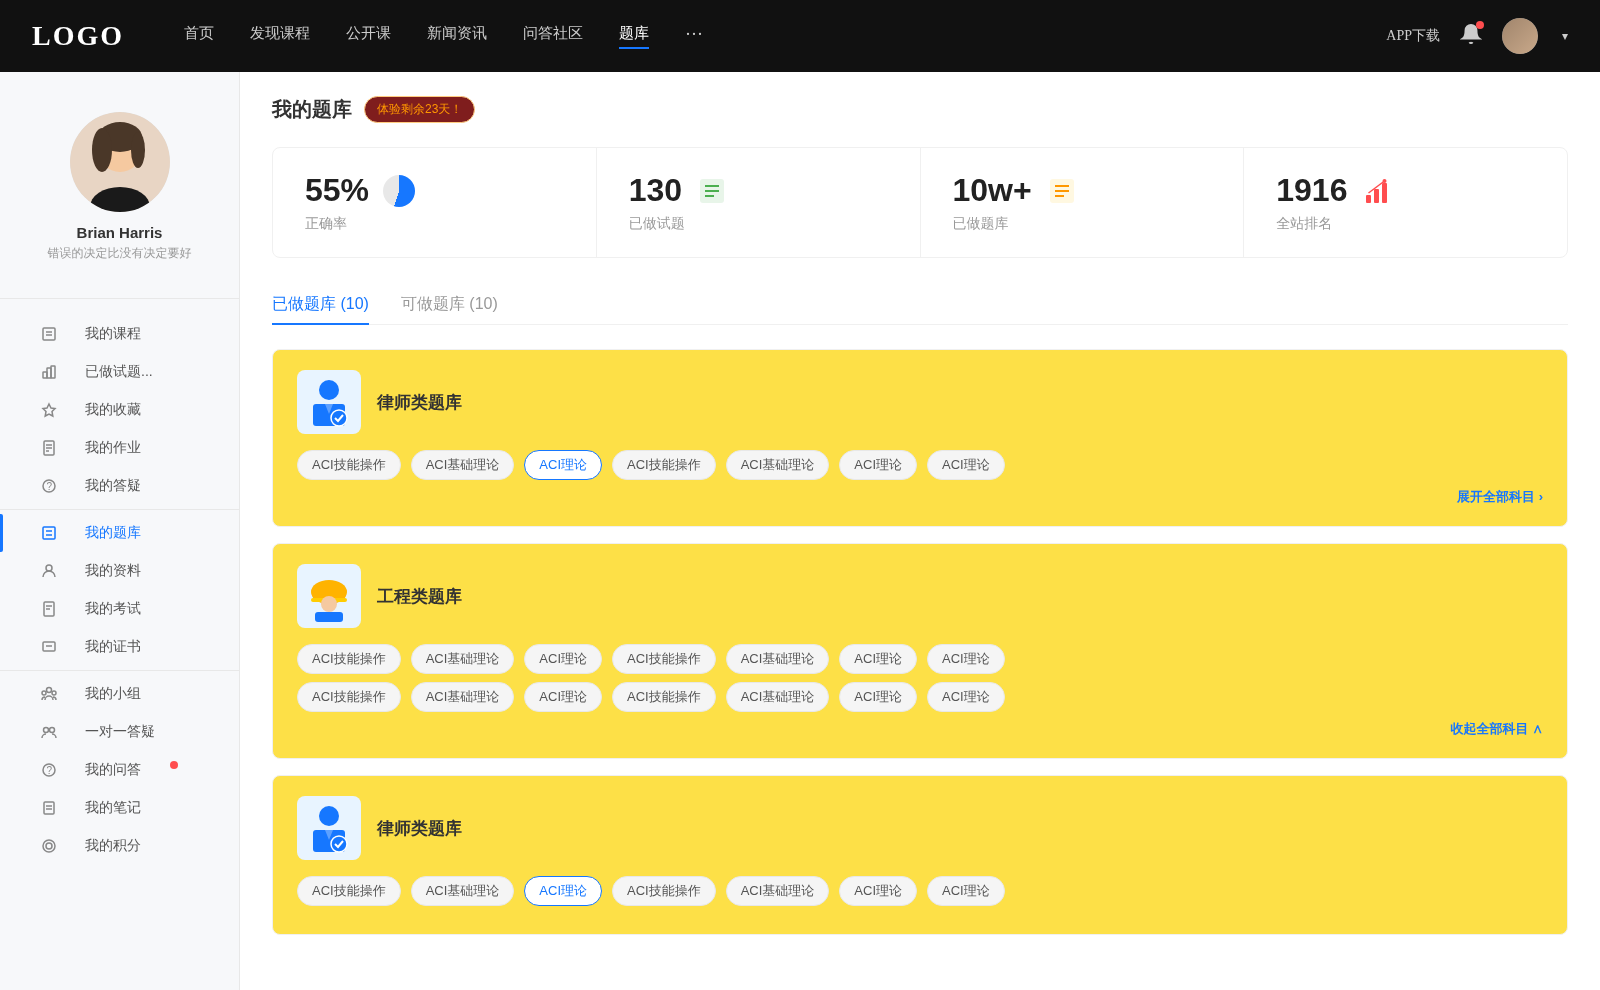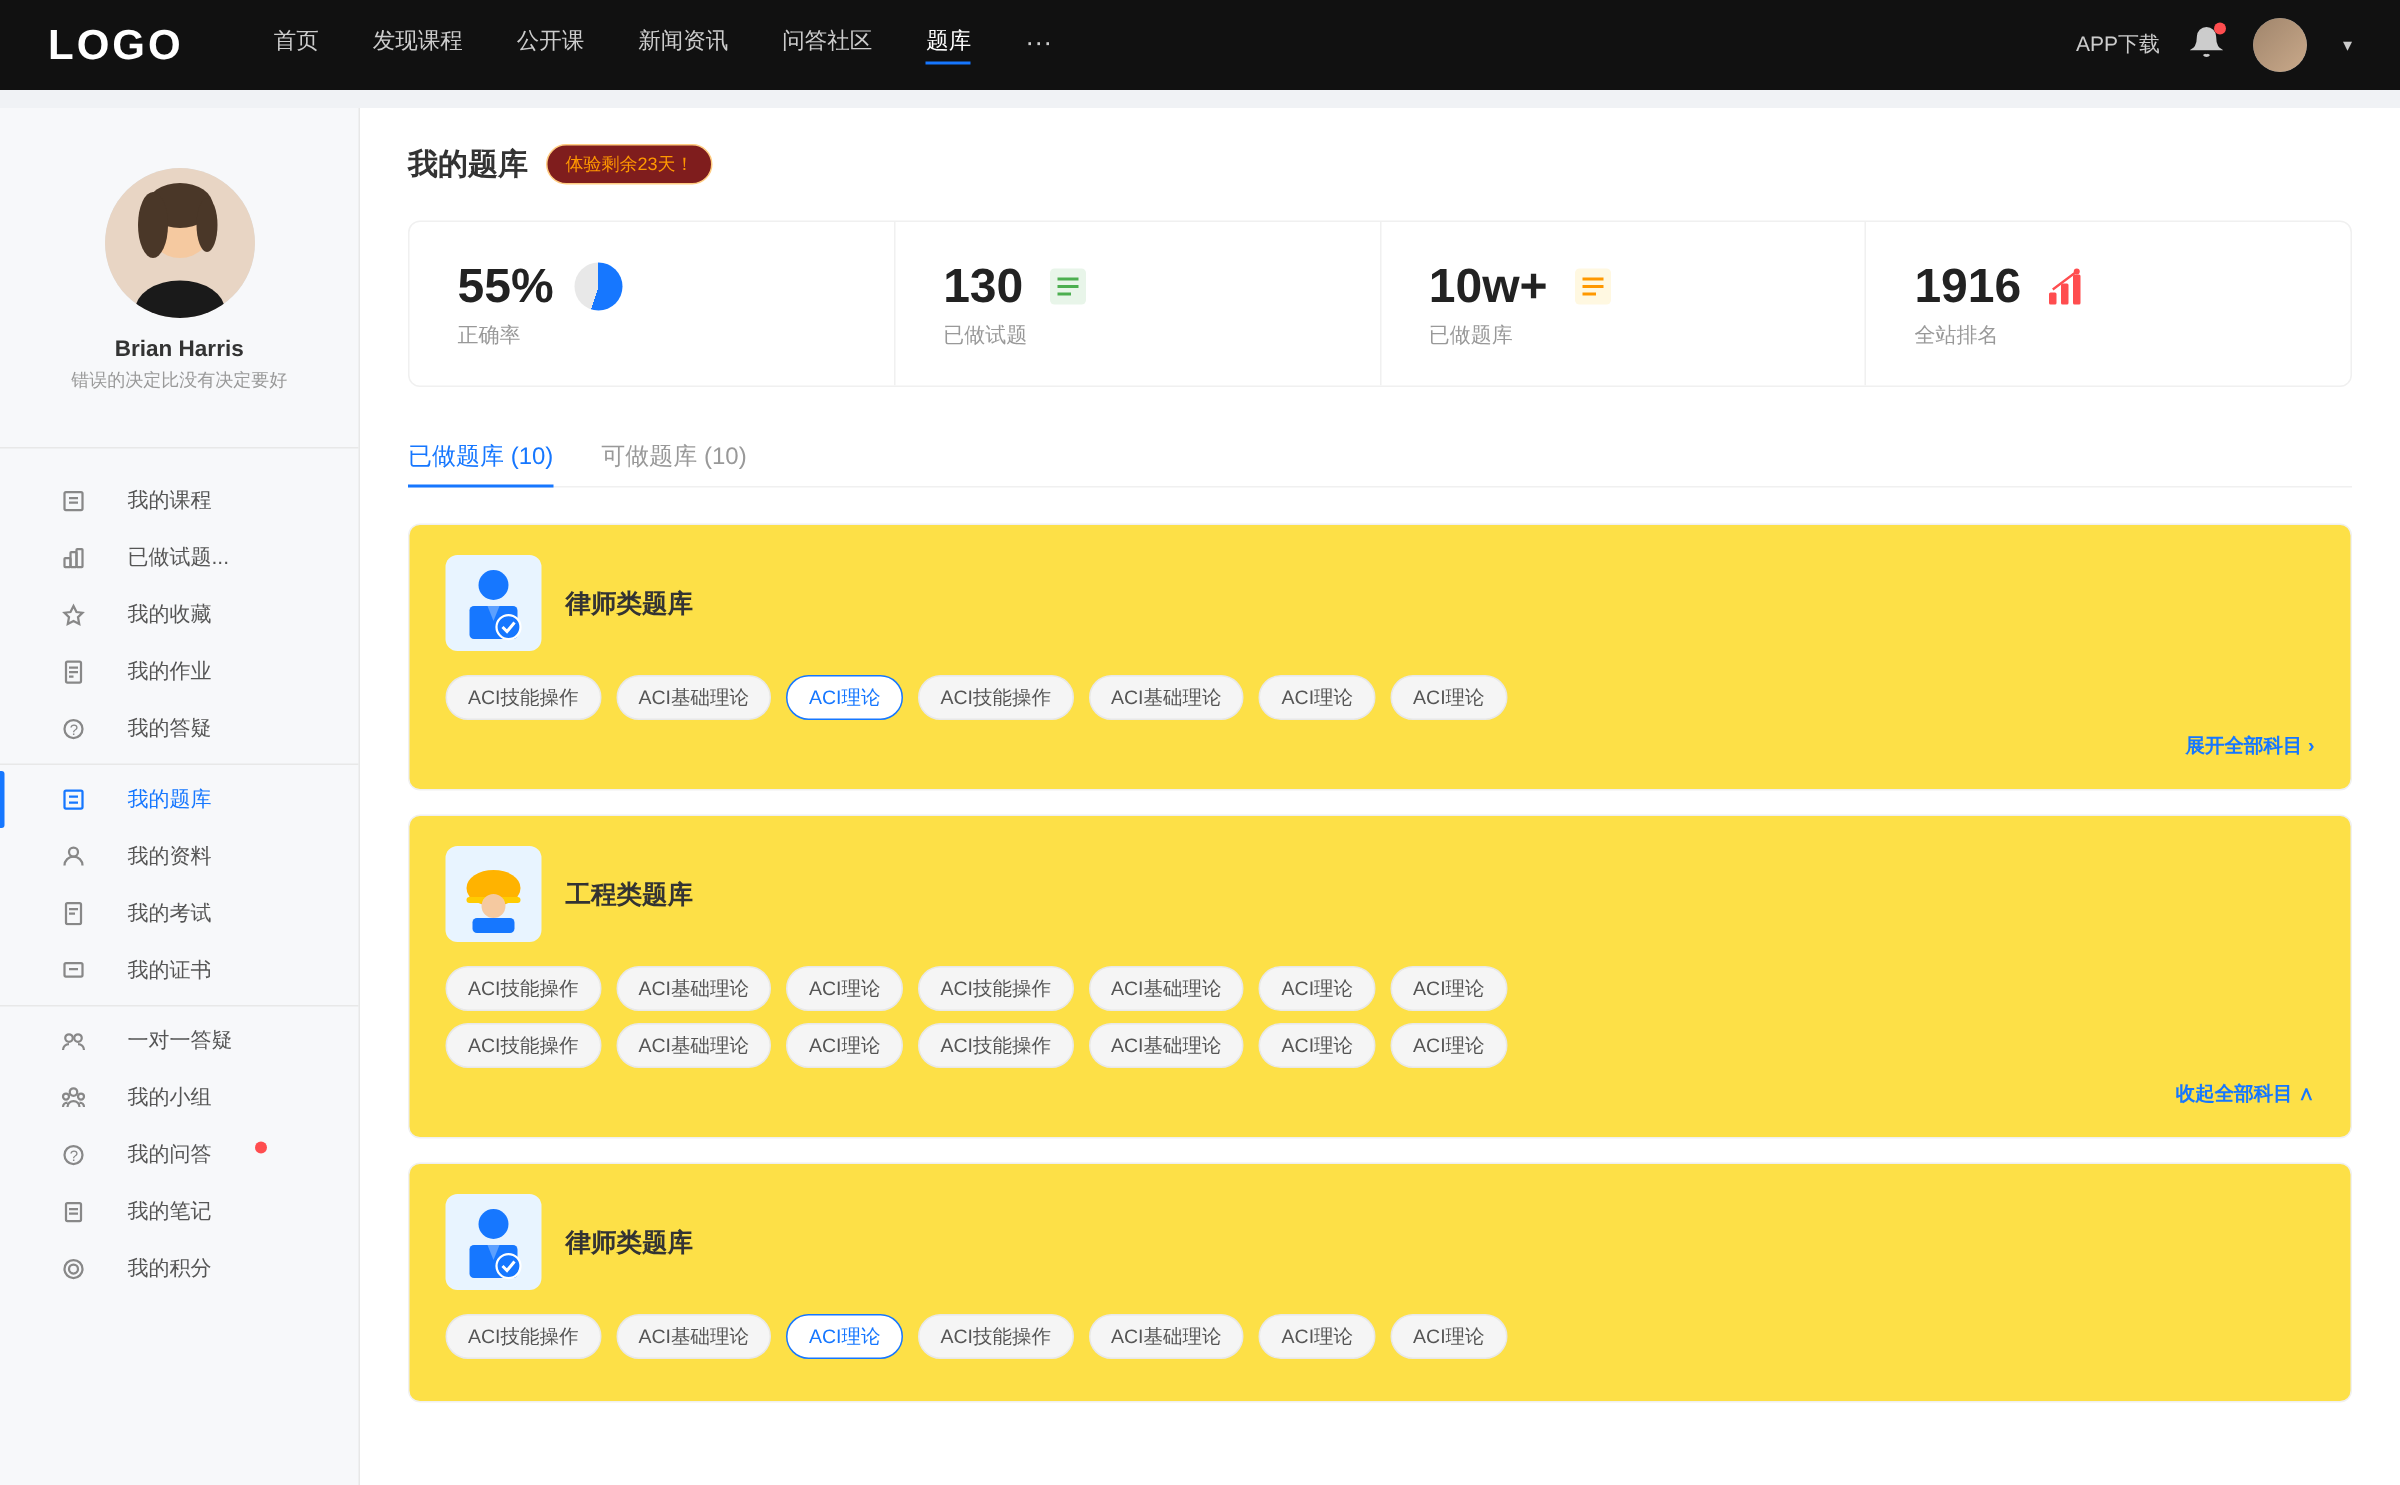--- a/index.html
+++ b/index.html
@@ -1,27 +1,28 @@
 <!DOCTYPE html>
 <html><head>
   <meta charset="utf-8">
   <style>
     * { box-sizing: border-box; margin: 0; padding: 0; }
     body { font-family: -apple-system, BlinkMacSystemFont, 'PingFang SC', 'Microsoft YaHei', sans-serif; background: #f0f2f5; }
 
     
     .navbar {
       background: #111;
-      height: 60px;
+      height: 72px;
       display: flex;
       align-items: center;
       padding: 0 32px;
       position: fixed;
       top: 0; left: 0; right: 0;
       z-index: 100;
+      font-family: Liberation Serif, serif;
     }
     .navbar-logo {
       color: #fff;
       font-size: 28px;
       font-weight: 900;
       letter-spacing: 2px;
       margin-right: 60px;
     }
     .navbar-links {
       display: flex;
@@ -450,37 +451,37 @@
             <rect x="2" y="3" width="12" height="9" rx="1"></rect>
             <line x1="5" y1="7" x2="11" y2="7"></line>
           </svg>
         </span>
         <span>我的证书</span>
       </div>
       <div class="sidebar-divider"></div>
       <div class="sidebar-item">
         <span class="sidebar-item-icon">
           <svg width="16" height="16" viewBox="0 0 16 16" fill="none" stroke="#888" stroke-width="1.5">
-            <circle cx="5" cy="6" r="2.5"></circle>
-            <circle cx="11" cy="6" r="2.5"></circle>
-            <path d="M1 14c0-2.2 1.8-4 4-4m6 0c2.2 0 4 1.8 4 4"></path>
-          </svg>
-        </span>
-        <span>一对一答疑</span>
-      </div>
-      <div class="sidebar-item">
-        <span class="sidebar-item-icon">
-          <svg width="16" height="16" viewBox="0 0 16 16" fill="none" stroke="#888" stroke-width="1.5">
             <circle cx="8" cy="4" r="2.5"></circle>
             <circle cx="3" cy="7" r="2"></circle>
             <circle cx="13" cy="7" r="2"></circle>
             <path d="M1 14c0-1.7 1.3-3 3-3m8 0c1.7 0 3 1.3 3 3M4 14c0-2.2 1.8-4 4-4s4 1.8 4 4"></path>
           </svg>
         </span>
         <span>我的小组</span>
+      </div>
+      <div class="sidebar-item">
+        <span class="sidebar-item-icon">
+          <svg width="16" height="16" viewBox="0 0 16 16" fill="none" stroke="#888" stroke-width="1.5">
+            <circle cx="5" cy="6" r="2.5"></circle>
+            <circle cx="11" cy="6" r="2.5"></circle>
+            <path d="M1 14c0-2.2 1.8-4 4-4m6 0c2.2 0 4 1.8 4 4"></path>
+          </svg>
+        </span>
+        <span>一对一答疑</span>
       </div>
       <div class="sidebar-item">
         <span class="sidebar-item-icon">
           <svg width="16" height="16" viewBox="0 0 16 16" fill="none" stroke="#888" stroke-width="1.5">
             <circle cx="8" cy="8" r="6"></circle>
             <text x="5.5" y="12" font-size="10" fill="#888" stroke="none">?</text>
           </svg>
         </span>
         <span>我的问答</span>
         <span class="dot-badge"></span>

